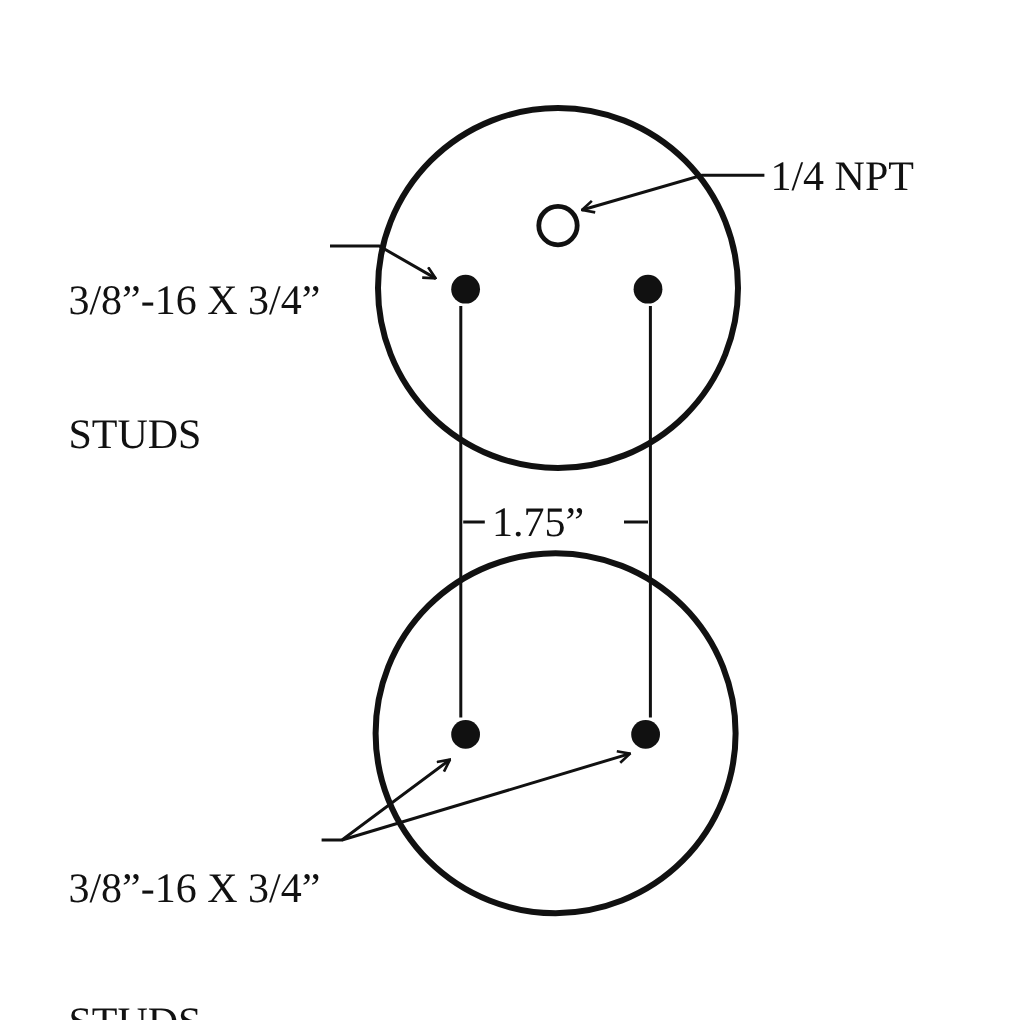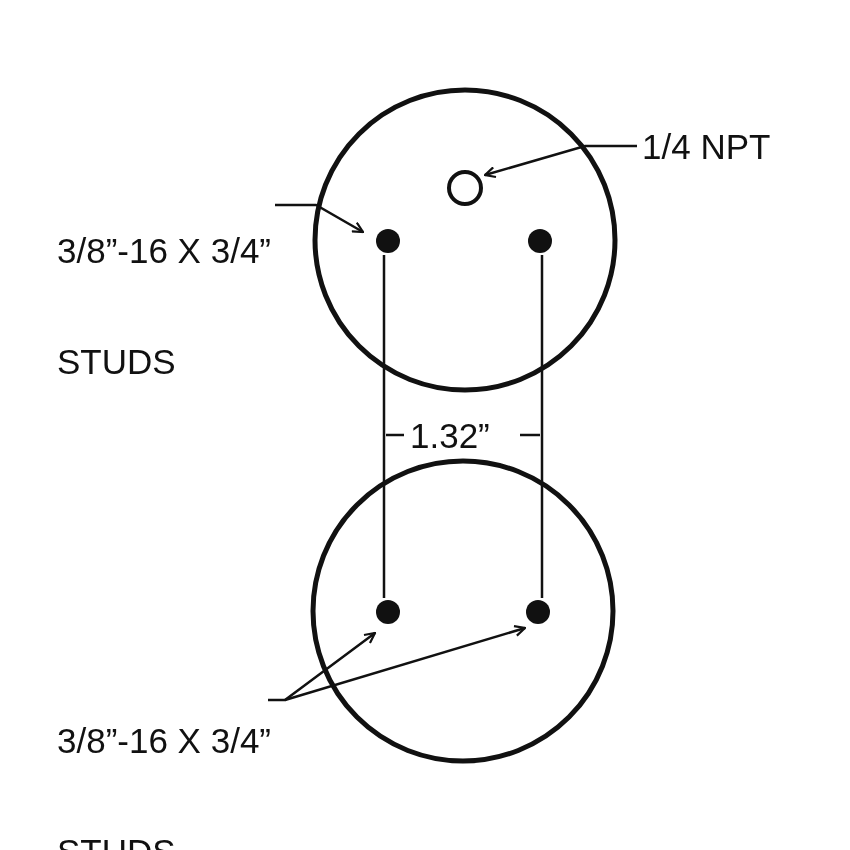--- a/index.html
+++ b/index.html
@@ -1,20 +1,20 @@
 <!DOCTYPE html>
 <html><head>
 <meta charset="utf-8">
 <style>
   html, body { margin: 0; padding: 0; background: #ffffff; }
   body { width: 850px; height: 850px; position: relative; overflow: hidden; }
   #diagram { position: absolute; left: 0; top: 0; width: 850px; height: 850px; }
   .lbl {
     position: absolute;
-    font-family: Liberation Sans, sans-serif;
+    font-family: Liberation Serif, serif;
     color: #111111;
     font-size: 35px;
     line-height: 37px;
     white-space: pre;
   }
   .dim-label { background: #ffffff; padding: 0 6px; }
 </style>
 </head>
 <body>
 
@@ -53,18 +53,18 @@
   </g>
 </svg>
 
 <div class="lbl" style="left:57px; top:158px;">
   <div>3/8”-16 X 3/4”</div>
   <div>STUDS</div>
 </div>
 
 <div class="lbl" style="left:642px; top:128px;">1/4 NPT</div>
 
-<div class="lbl dim-label" style="left:404px; top:417px;">1.32”</div>
+<div class="lbl dim-label" style="left:404px; top:417px;">1.75”</div>
 
 <div class="lbl" style="left:57px; top:648px;">
   <div>3/8”-16 X 3/4”</div>
   <div>STUDS</div>
 </div>
 
 </body></html>

